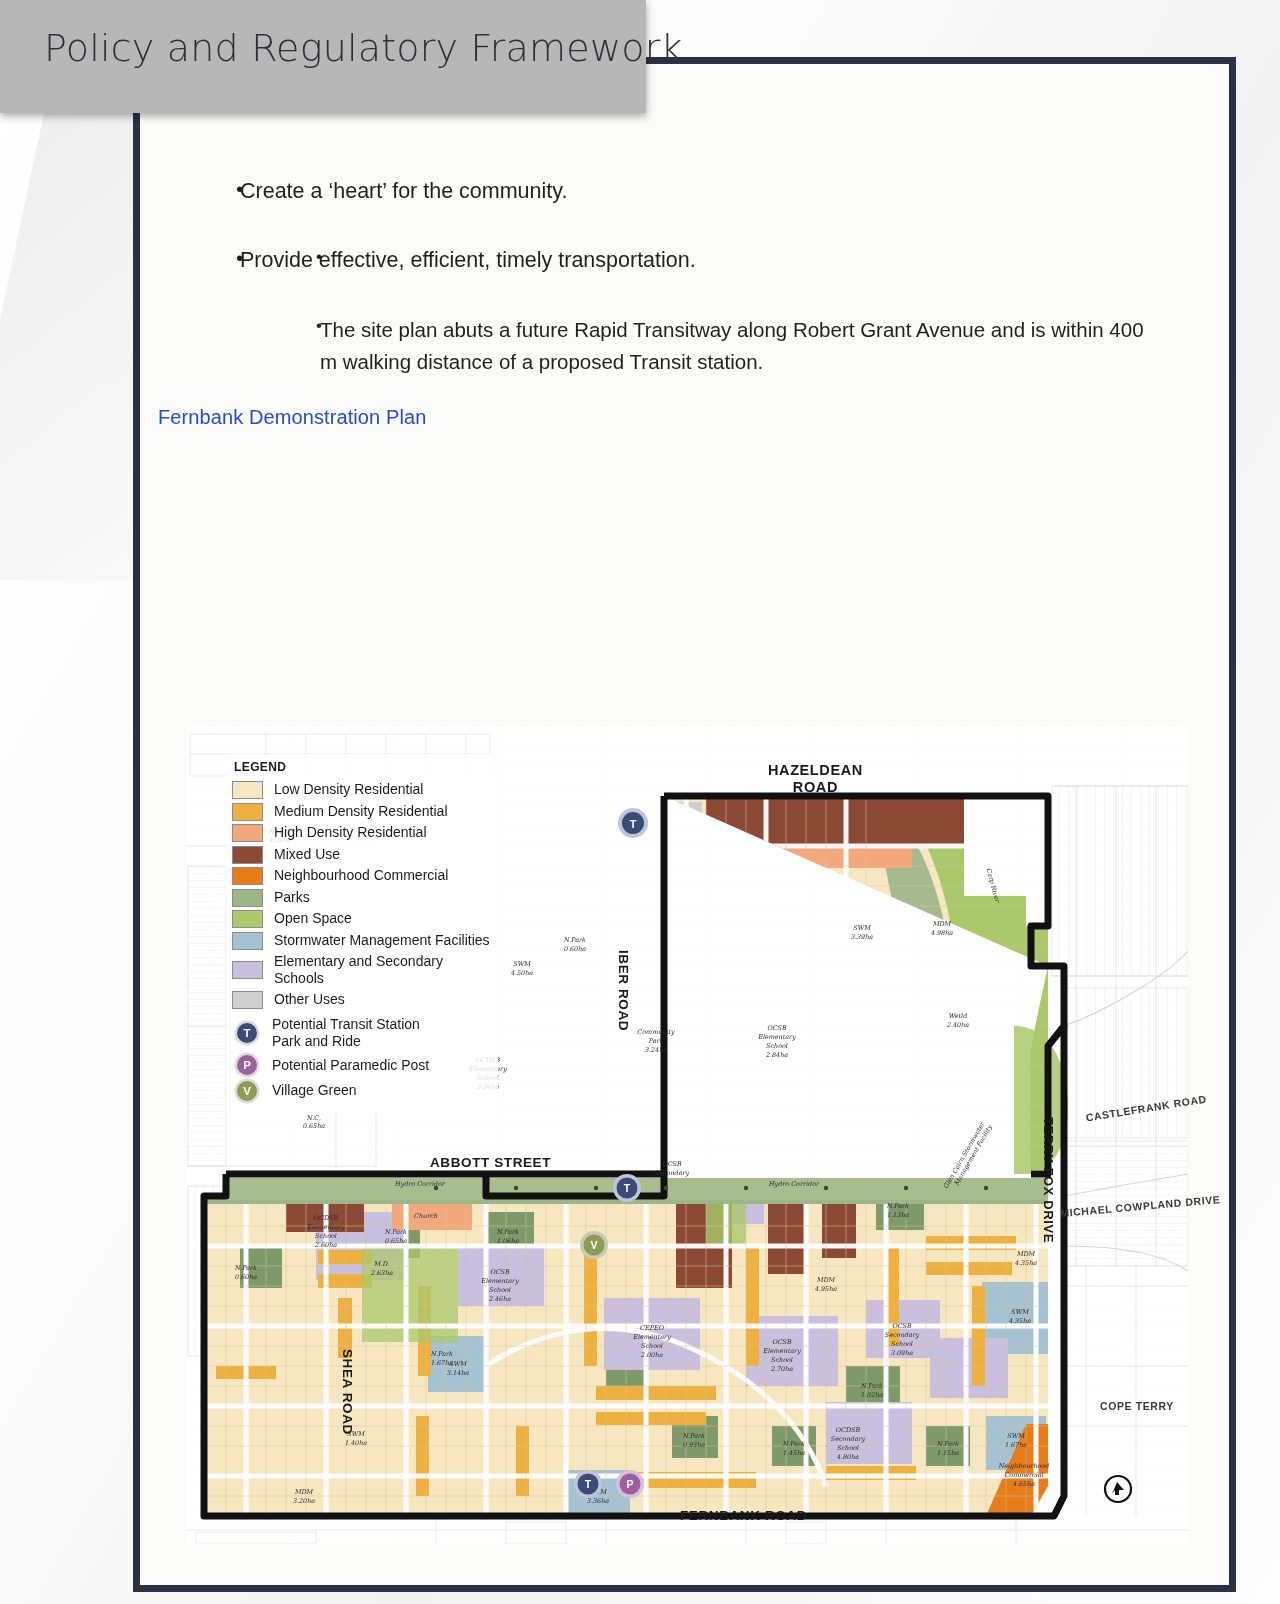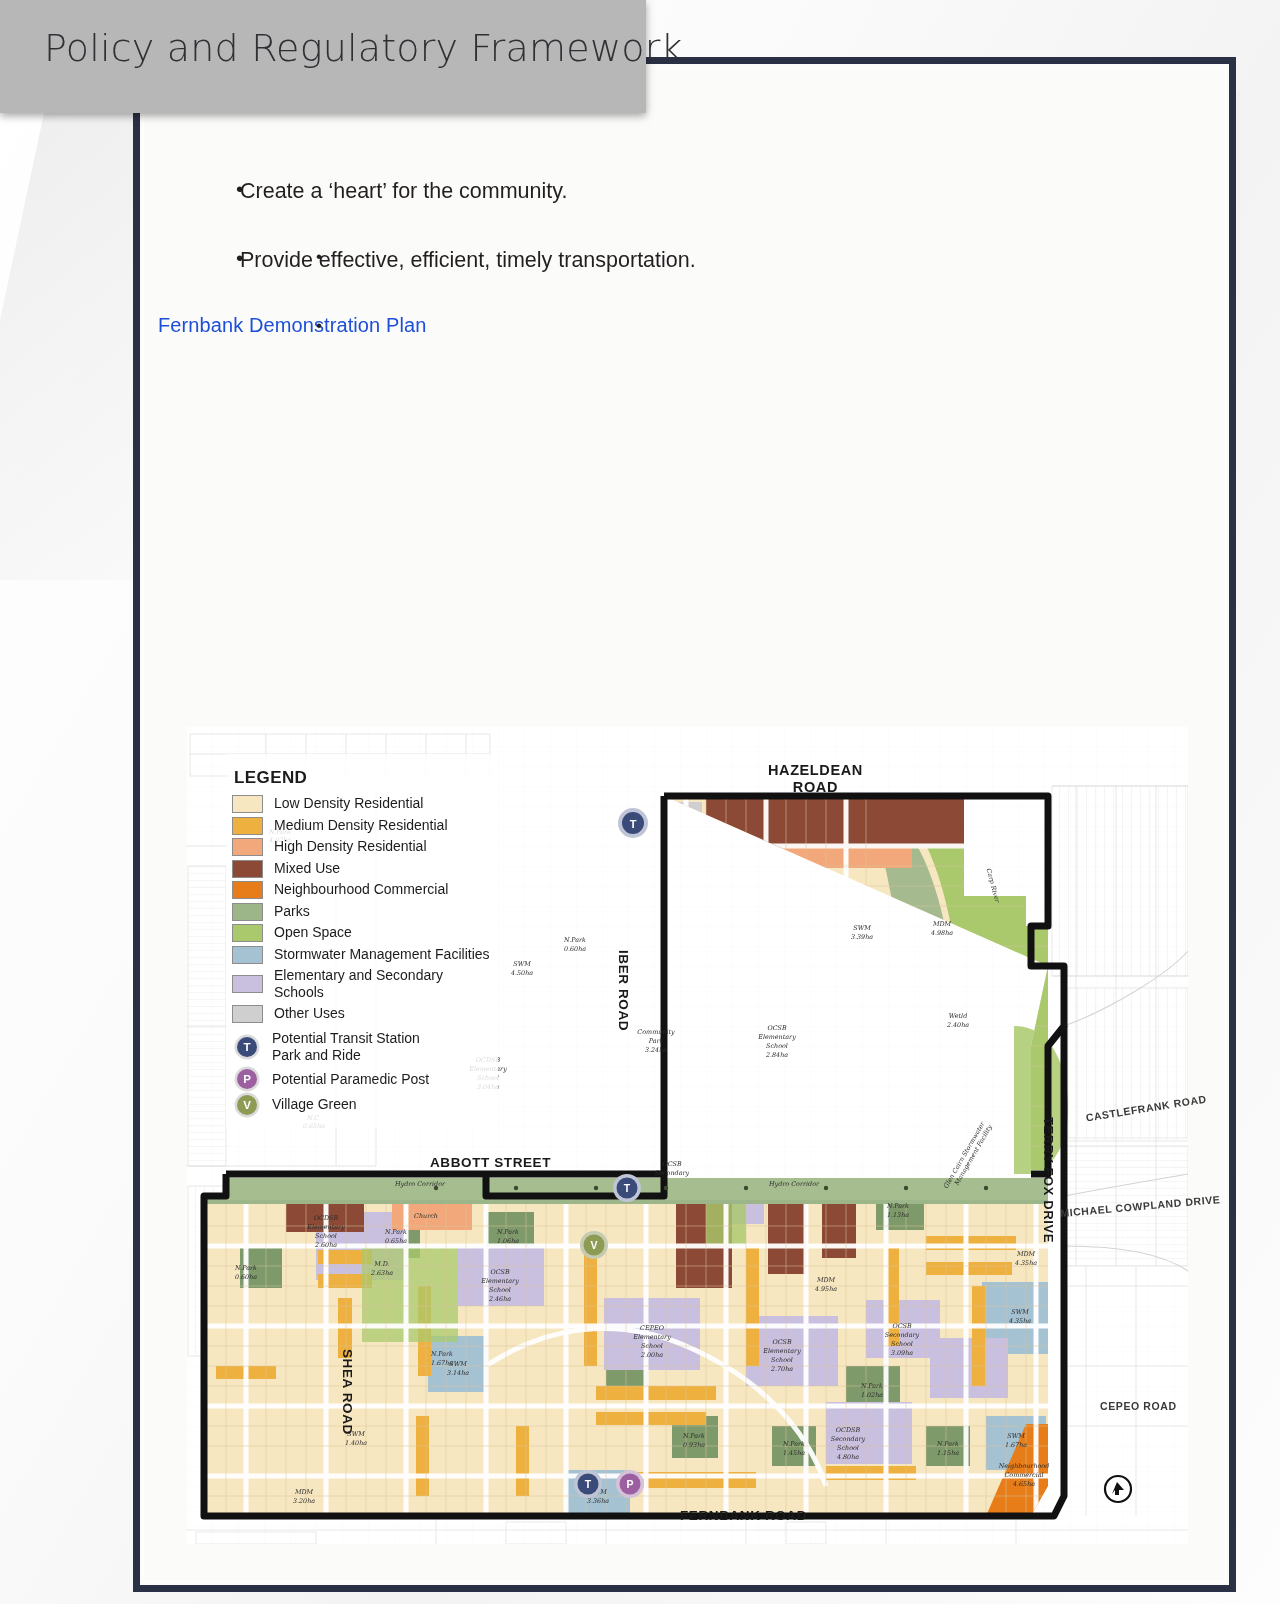--- a/index.html
+++ b/index.html
@@ -74,22 +74,22 @@
   .map-canvas{position:absolute;inset:0;}
   .map-canvas svg{display:block;}
   
   .legend{
     position:absolute;left:40px;top:28px;width:262px;
     background:rgba(255,255,255,.82);
     padding:6px 4px 8px 6px;
     z-index:9;
   }
   .legend-title{
-    font-size:17px;font-weight:700;color:#1b1b1b;letter-spacing:.4px;
-    margin:8px 0 7px 2px;
+    font-size:12px;font-weight:700;color:#1b1b1b;letter-spacing:.4px;
+    margin:0 0 7px 2px;
   }
   .leg-row{display:flex;align-items:center;margin-bottom:3.5px;}
   .leg-sw{
     width:29px;height:16px;border:1px solid #8d8d8d;flex:0 0 auto;margin-right:11px;
   }
   .leg-mk{
     width:20px;height:20px;border-radius:50%;flex:0 0 auto;margin:0 15px 0 5px;
     color:#fff;font-size:11.5px;font-weight:700;line-height:20px;text-align:center;
     box-shadow:0 0 0 2.5px rgba(190,190,190,.55);
   }
@@ -130,20 +130,21 @@
     <span class="dot">•</span>
   </div>
 
   <div class="bullet-l1" style="margin-top:38px;">
     <span class="dot">•</span>
     <span>Provide effective, efficient, timely transportation.</span>
   </div>
 
   <div class="bullet-l2" style="margin-top:38px;width:840px;">
     <span class="dot">•</span>
+    <span>The site plan abuts a future Rapid Transitway along Robert Grant Avenue and is within 400 m walking distance of a proposed Transit station.</span>
   </div>
 
 
   <div class="sub-head" style="margin-top:28px;margin-left:8px;">Fernbank Demonstration  Plan</div>
 </div>
 
 <div class="map-wrap">
   <div class="map-canvas">
   <svg width="1002" height="818" viewBox="0 0 1002 818" xmlns="http://www.w3.org/2000/svg">
     <defs>
@@ -581,13 +582,13 @@
 <div class="rd vert" style="left:340px;top:1349px;font-size:13.5px;">SHEA ROAD</div>
 
 <div class="rd" style="left:680px;top:1508px;font-size:13.5px;">FERNBANK ROAD</div>
 
 <div class="rd vert" style="left:1041px;top:1117px;font-size:13px;">TERRY FOX DRIVE</div>
 
 <div class="rd rd-thin" style="left:1085px;top:1102px;font-size:10.5px;transform:rotate(-9deg);color:#3a3a3a;">CASTLEFRANK ROAD</div>
 
 <div class="rd rd-thin" style="left:1060px;top:1200px;font-size:10.5px;transform:rotate(-5deg);color:#3a3a3a;">MICHAEL COWPLAND DRIVE</div>
 
-<div class="rd rd-thin" style="left:1100px;top:1400px;font-size:10.5px;color:#3a3a3a;">CEPEO ROAD</div>
+<div class="rd rd-thin" style="left:1100px;top:1400px;font-size:10.5px;color:#3a3a3a;">COPE TERRY</div>
 
 </body></html>

